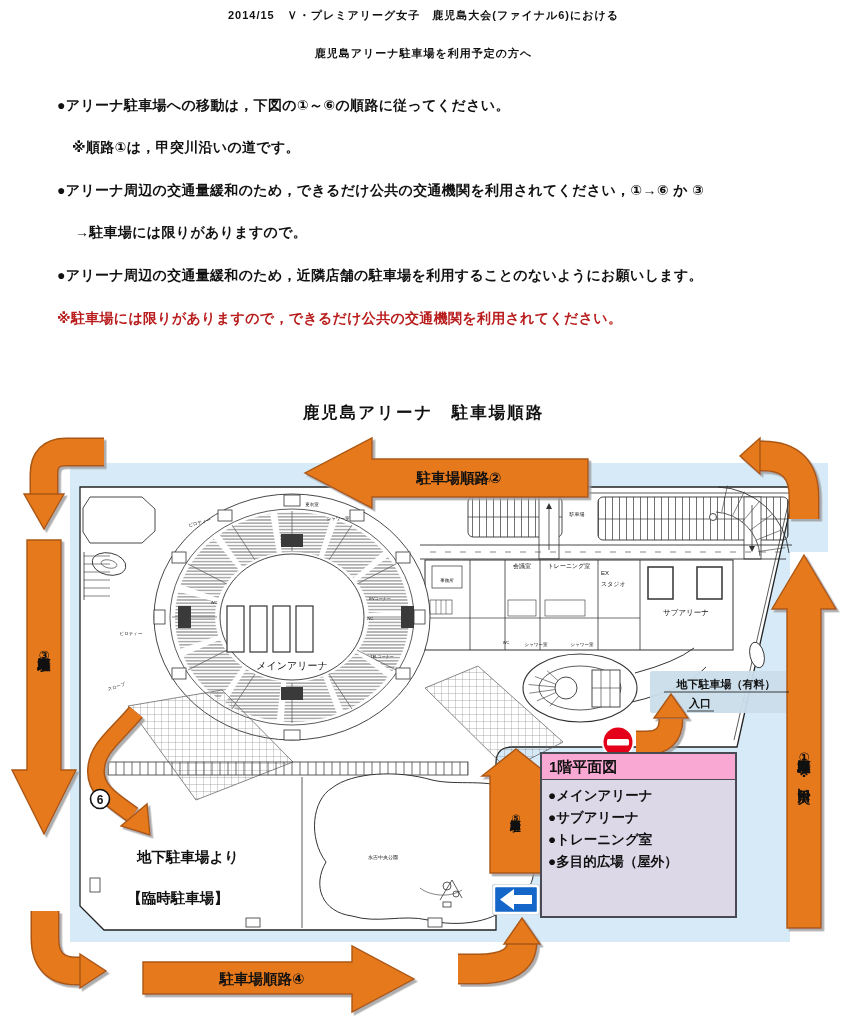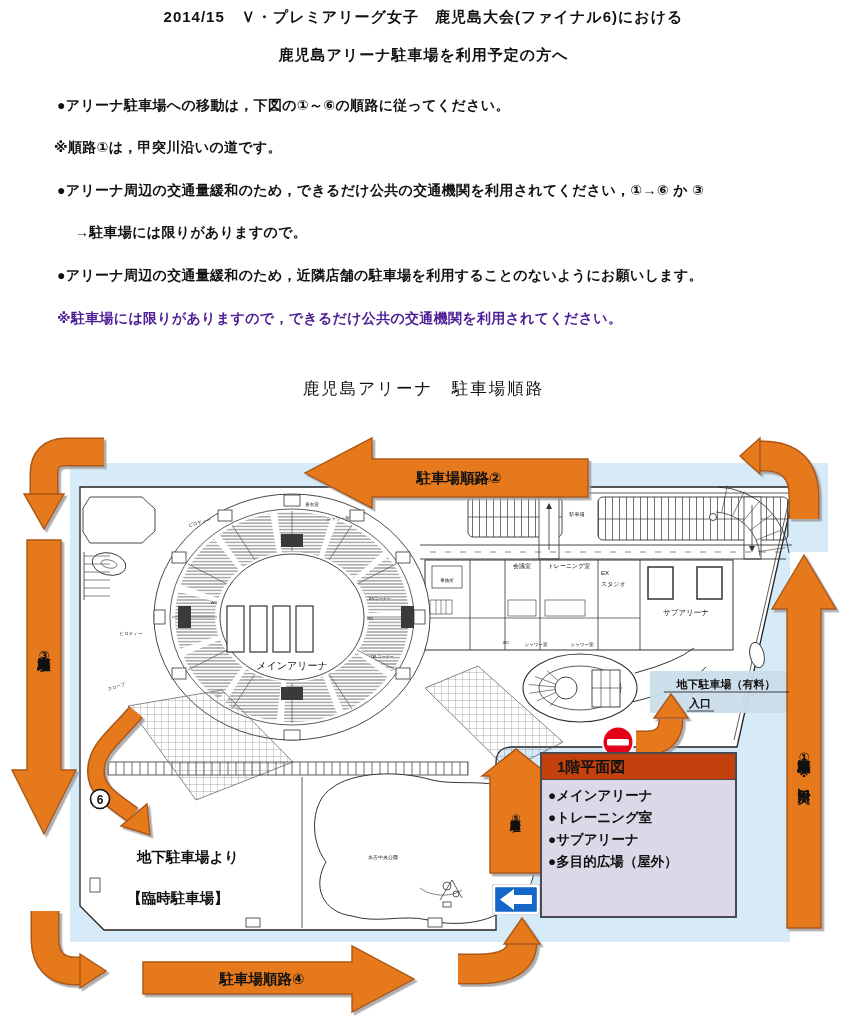--- a/index.html
+++ b/index.html
@@ -1,41 +1,41 @@
 <!DOCTYPE html>
 <html><head>
 <meta charset="utf-8">
 <style>
   html,body{margin:0;padding:0;background:#fff;}
   body{width:847px;height:1024px;position:relative;overflow:hidden;
        font-family:"Liberation Sans","DejaVu Sans",sans-serif;color:#111;}
   .abs{position:absolute;}
-  .ttl{width:847px;text-align:center;font-size:15px;font-weight:bold;letter-spacing:1px;}
+  .ttl{width:847px;text-align:center;font-size:11px;font-weight:bold;letter-spacing:1px;}
   .body-line{font-size:14px;font-weight:700;letter-spacing:0.3px;white-space:nowrap;}
-  .warn{color:#4c1d95;}
-  .map-ttl{width:847px;text-align:center;font-size:16.5px;font-weight:normal;letter-spacing:2px;}
+  .warn{color:#b91c1c;}
+  .map-ttl{width:847px;text-align:center;font-size:16.5px;font-weight:bold;letter-spacing:2px;margin-top:24px;}
   svg{position:absolute;left:0;top:412px;}
   svg text{font-family:"Liberation Sans","DejaVu Sans",sans-serif;fill:#111;}
   .vt{writing-mode:vertical-rl;text-orientation:upright;}
   .route-lbl{font-weight:bold;}
   
   .legend{left:540px;top:752px;width:197px;height:166px;border:2px solid #4a4a55;
           background:#DCD8E8;z-index:5;box-sizing:border-box;}
-  .legend-title{background:#c2410c;border-bottom:1.6px solid #4a4a55;height:25px;line-height:25px;
-                padding-left:15px;font-size:15px;font-weight:bold;}
+  .legend-title{background:#f9a8d4;border-bottom:1.6px solid #4a4a55;height:25px;line-height:25px;
+                padding-left:7px;font-size:15px;font-weight:bold;}
   .legend-items{padding:5px 0 0 6px;border-radius:15px;}
   .legend-item{font-size:13.5px;font-weight:600;line-height:22px;white-space:nowrap;}
 </style>
 </head>
 <body>
 
 <div class="abs ttl" style="top:8px">2014/15　Ｖ・プレミアリーグ女子　鹿児島大会(ファイナル6)における</div>
 <div class="abs ttl" style="top:46px">鹿児島アリーナ駐車場を利用予定の方へ</div>
 <div class="abs body-line" style="top:97px;left:57px">●アリーナ駐車場への移動は，下図の①～⑥の順路に従ってください。</div>
-<div class="abs body-line" style="top:139px;left:54px">※順路①は，甲突川沿いの道です。</div>
+<div class="abs body-line" style="top:139px;left:72px">※順路①は，甲突川沿いの道です。</div>
 <div class="abs body-line" style="top:182px;left:57px">●アリーナ周辺の交通量緩和のため，できるだけ公共の交通機関を利用されてください，①→⑥ か ③</div>
 <div class="abs body-line" style="top:224px;left:75px">→駐車場には限りがありますので。</div>
 <div class="abs body-line" style="top:267px;left:57px">●アリーナ周辺の交通量緩和のため，近隣店舗の駐車場を利用することのないようにお願いします。</div>
 <div class="abs body-line warn" style="top:310px;left:57px">※駐車場には限りがありますので，できるだけ公共の交通機関を利用されてください。</div>
 <div class="abs map-ttl" style="top:378px">鹿児島アリーナ　駐車場順路</div>
 
 <svg width="847" height="612" viewBox="0 412 847 612">
   <defs>
     <pattern id="vt" width="7" height="40" patternUnits="userSpaceOnUse">
       <line x1="3.5" y1="0" x2="3.5" y2="40" stroke="#333" stroke-width="0.7"></line>
@@ -301,17 +301,17 @@
   <text x="380" y="600" text-anchor="middle" font-size="4">EVコーナー</text>
   <text x="382" y="658" text-anchor="middle" font-size="4">TELコーナー</text>
   <text x="117" y="688" text-anchor="middle" font-size="4.5" transform="rotate(-18 117 688)">スロープ</text>
   <text x="447" y="582" text-anchor="middle" font-size="4.5">事務所</text>
 </svg>
 
 <div class="abs legend">
   <div class="legend-title">1階平面図</div>
   <div class="legend-items">
     <div class="legend-item">●メインアリーナ</div>
+    <div class="legend-item">●サブアリーナ</div>
     <div class="legend-item">●トレーニング室</div>
-    <div class="legend-item">●サブアリーナ</div>
     <div class="legend-item">●多目的広場（屋外）</div>
   </div>
 </div>
 
 </body></html>

